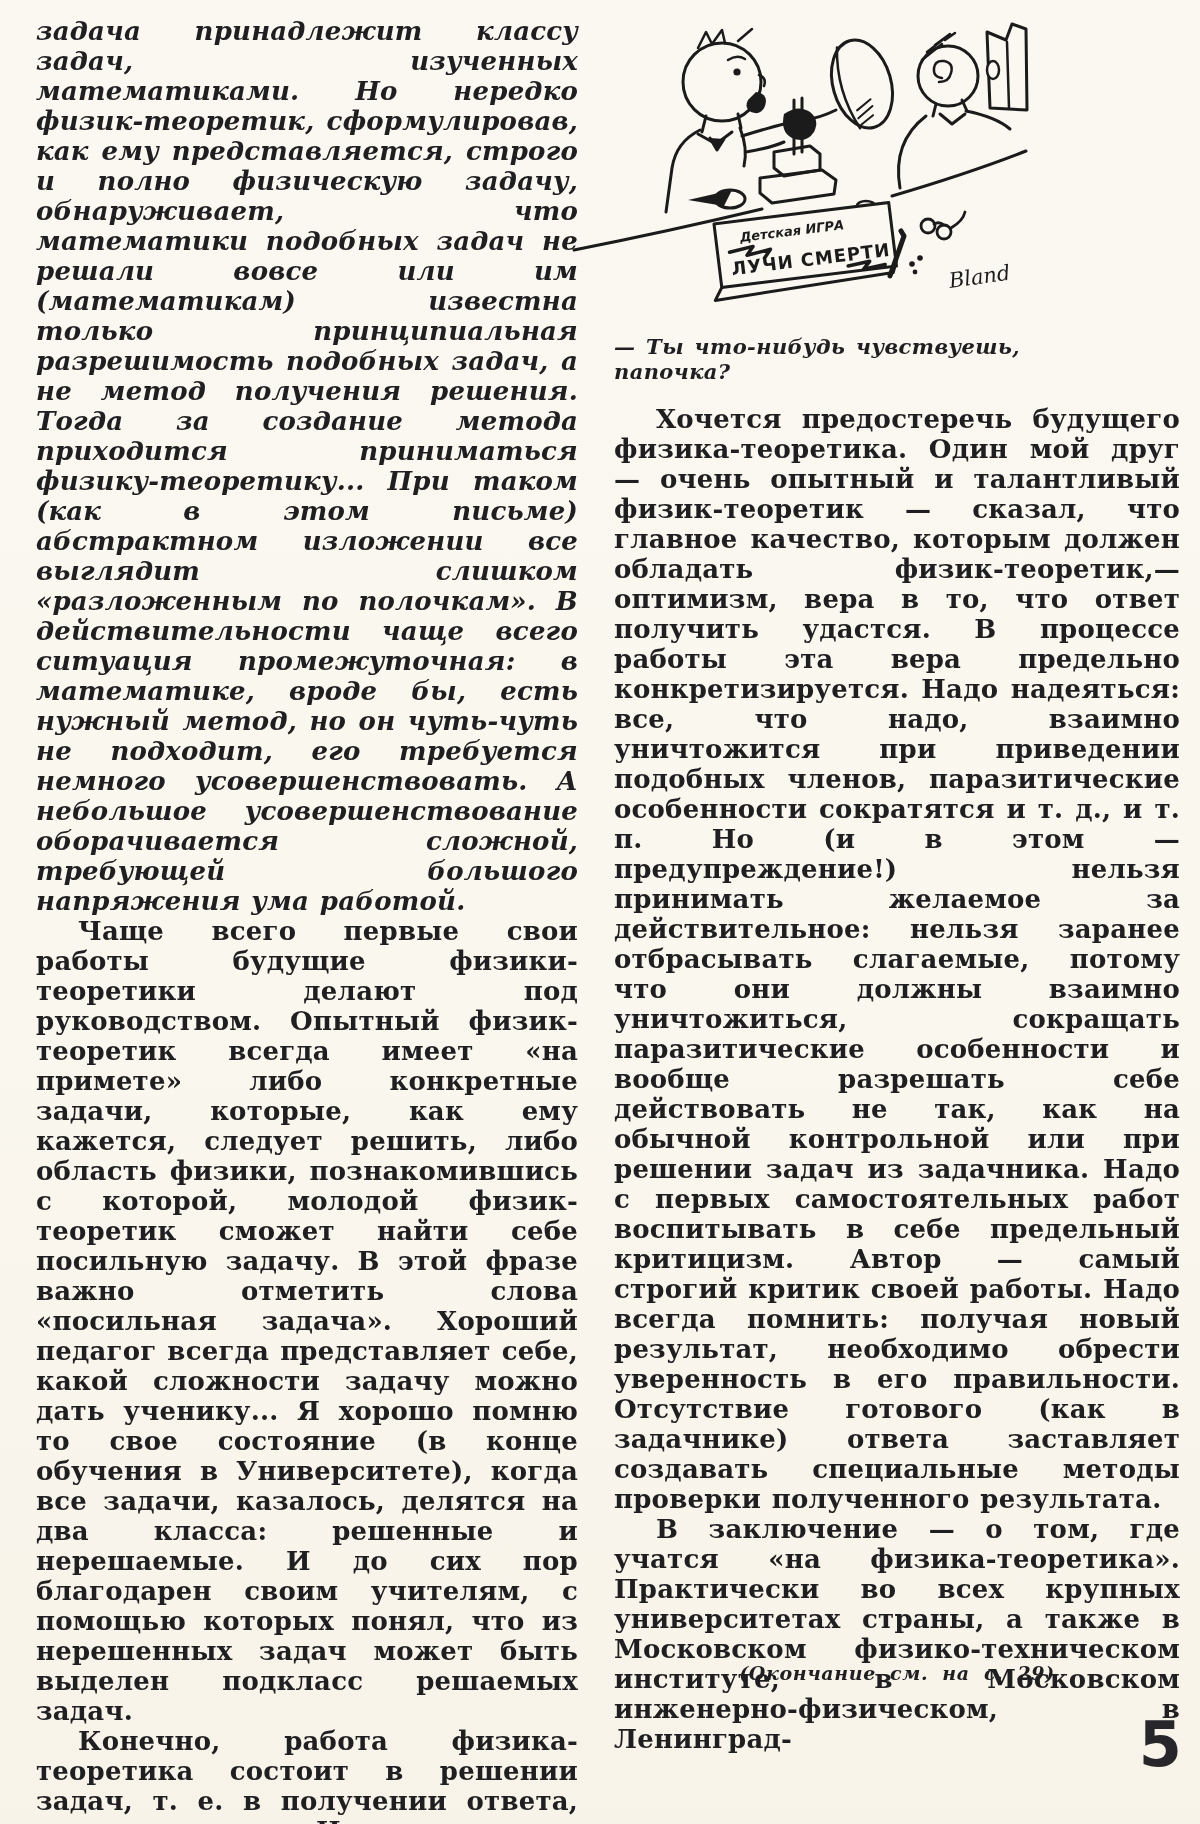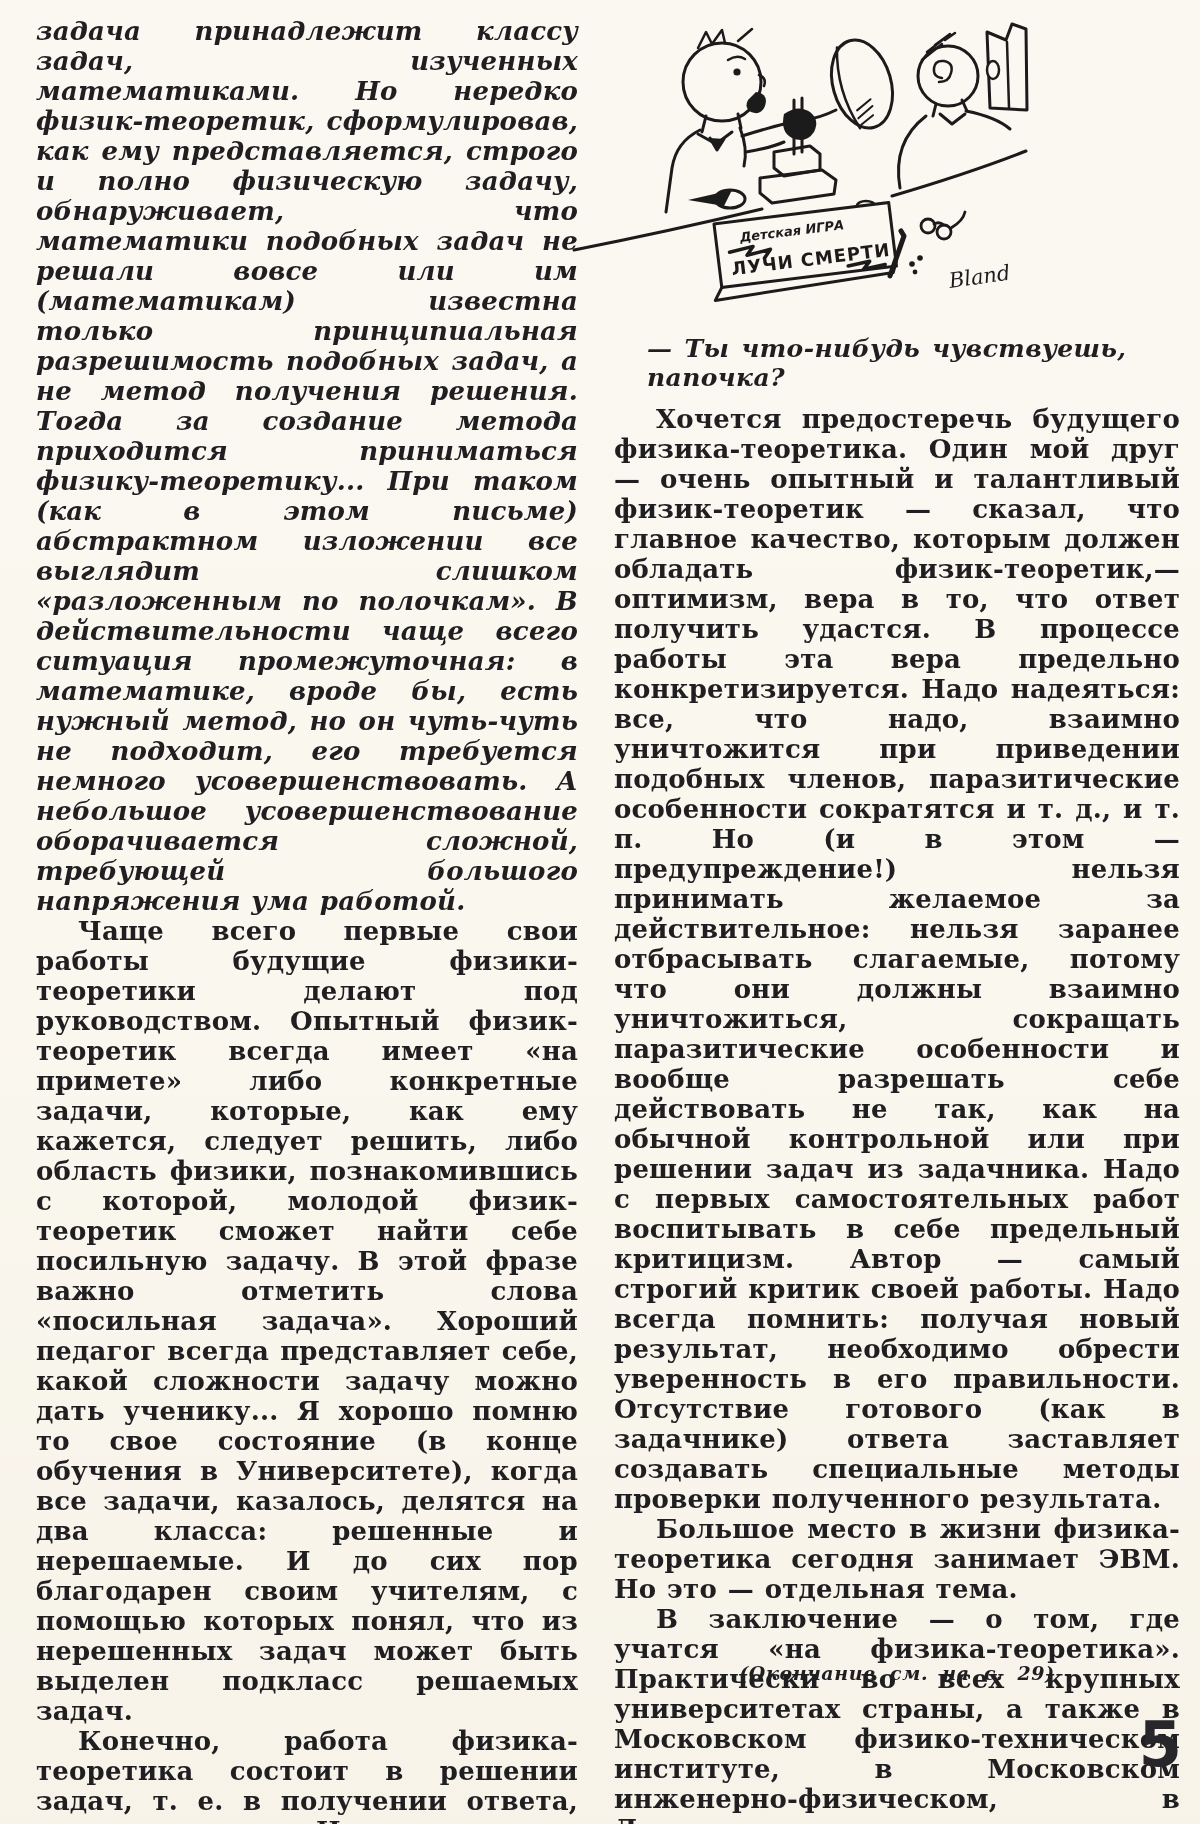--- a/index.html
+++ b/index.html
@@ -13,22 +13,22 @@
     font-size:26px;line-height:30px;font-weight:600;
     letter-spacing:0.2px;word-spacing:1.5px;hyphens:auto;
   }
   .col p{margin:0;text-indent:42px;}
   .col p.no-indent{text-indent:0;font-style:italic;}
   .col-left{left:36px;top:16px;width:542px;}
   .col-right{left:614px;top:404px;width:566px;}
   .cartoon{position:absolute;left:570px;top:12px;width:460px;height:302px;}
   .caption{
     position:absolute;left:614px;top:334px;width:480px;
-    font-style:italic;font-weight:600;font-size:25px;
-    letter-spacing:0.4px;word-spacing:3px;margin-left:33px;
+    font-style:italic;font-weight:600;font-size:21px;
+    letter-spacing:0.4px;word-spacing:3px;
   }
   .footnote{
     position:absolute;left:614px;top:1662px;width:566px;text-align:center;
     font-style:italic;font-weight:600;font-size:19px;
     letter-spacing:0.6px;word-spacing:7px;
   }
   .page-number{
     position:absolute;right:18px;top:1714px;
     font-family:"DejaVu Sans","Liberation Sans",sans-serif;
     font-size:62px;font-weight:700;color:#27262b;line-height:1;
@@ -127,21 +127,20 @@
 
         <text x="380" y="276" font-size="21" font-style="italic" font-family="'DejaVu Serif',serif" fill="#1b1b1b" stroke="none" transform="rotate(-8 380 276)">Bland</text>
       </g>
     </svg>
   </div>
 
   <div class="caption">— Ты что-нибудь чувствуешь, папочка?</div>
 
   <div class="col col-right">
     <p>Хочется предостеречь будущего физика-теоретика. Один мой друг — очень опытный и талантливый физик-теоретик — сказал, что главное качество, которым должен обладать физик-теоретик,— оптимизм, вера в то, что ответ получить удастся. В процессе работы эта вера предельно конкретизируется. Надо надеяться: все, что надо, взаимно уничтожится при приведении подобных членов, паразитические особенности сократятся и т. д., и т. п. Но (и в этом — предупреждение!) нельзя принимать желаемое за действительное: нельзя заранее отбрасывать слагаемые, потому что они должны взаимно уничтожиться, сокращать паразитические особенности и вообще разрешать себе действовать не так, как на обычной контрольной или при решении задач из задачника. Надо с первых самостоятельных работ воспитывать в себе предельный критицизм. Автор — самый строгий критик своей работы. Надо всегда помнить: получая новый результат, необходимо обрести уверенность в его правильности. Отсутствие готового (как в задачнике) ответа заставляет создавать специальные методы проверки полученного результата.</p>
-    <p>Большое место в жизни физика-теоретика сегодня занимает ЭВМ. Но это — отдельная тема.</p>
     <p>В заключение — о том, где учатся «на физика-теоретика». Практически во всех крупных университетах страны, а также в Московском физико-техническом институте, в Московском инженерно-физическом, в Ленинград-</p>
   </div>
 
   <div class="footnote">(Окончание см. на с. 29)</div>
 
   <div class="page-number">5</div>
 
 </div>
 
 </body></html>

